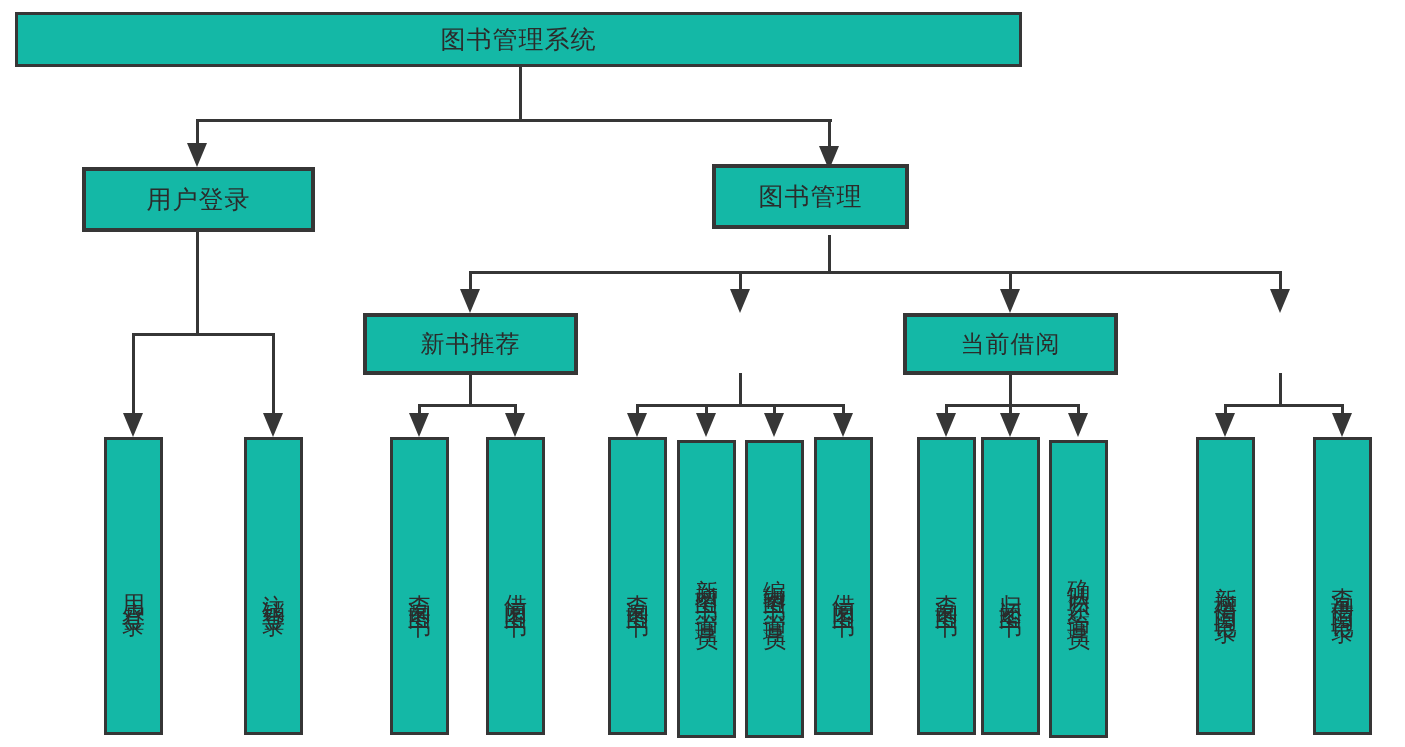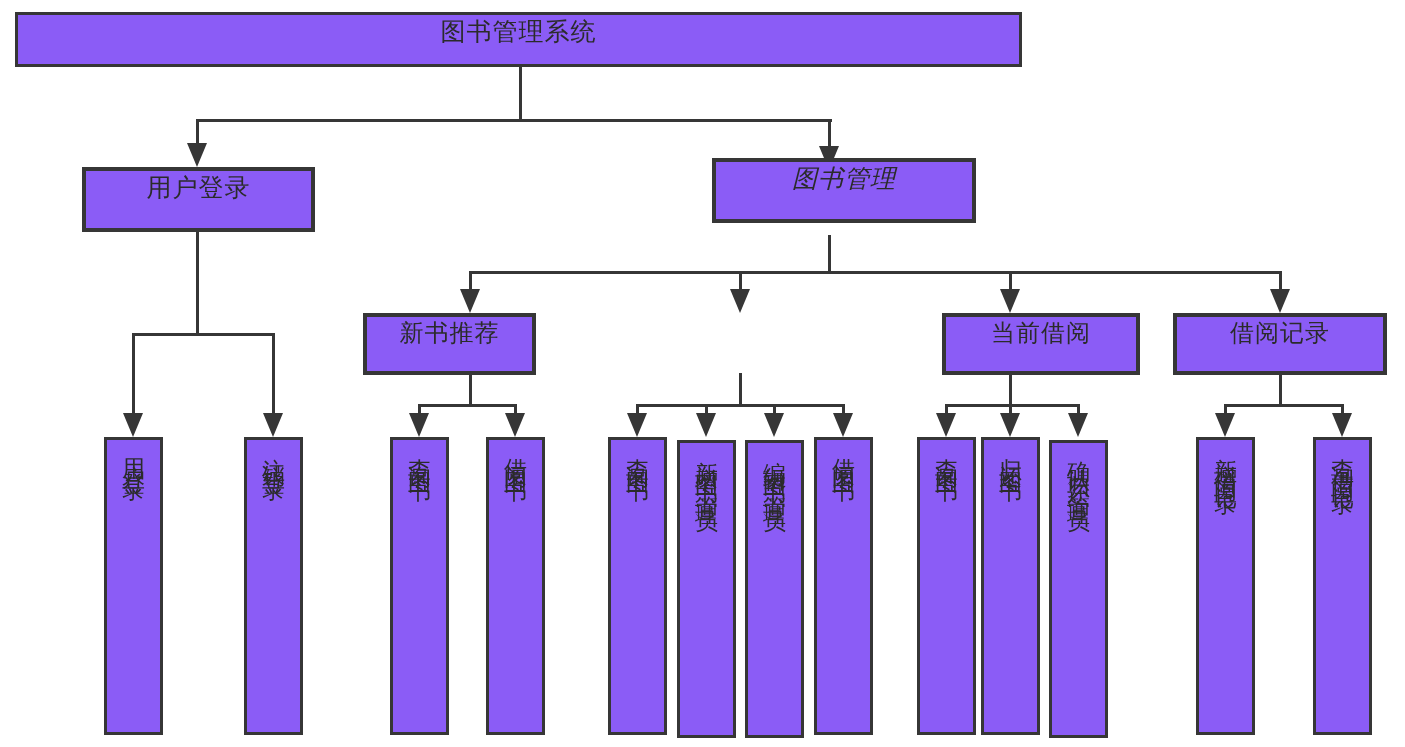--- a/index.html
+++ b/index.html
@@ -15,22 +15,22 @@
     font-family:"Liberation Sans","DejaVu Sans",sans-serif;
     overflow:hidden;
   }
   .canvas{position:relative;width:1405px;height:747px;}
 
   
   .box{
     position:absolute;
     box-sizing:border-box;
     border:3px solid var(--line);
-    background:#8b5cf6;
-    display:flex;justify-content:center;
+    background:#14b8a6;
+    display:flex;align-items:center;justify-content:center;
     color:var(--text);
   }
   .b4{border-width:4px;}
   .hlabel{font-size:25px;letter-spacing:1px;}
   .l3 .hlabel{font-size:24px;}
   .leaf{top:437px;height:298px;width:59px;}
   .leaf .vlabel{
     writing-mode:vertical-rl;
     text-orientation:mixed;
     font-size:23px;
@@ -131,32 +131,29 @@
   <div class="arr" style="left:1332px;top:413px;"></div>
 
   <div class="box" style="left:15px;top:12px;width:1007px;height:55px;">
     <span class="hlabel">图书管理系统</span>
   </div>
 
   <div class="box b4" style="left:82px;top:167px;width:233px;height:65px;">
     <span class="hlabel">用户登录</span>
   </div>
 
-  <div class="box b4" style="left:712px;top:158px;width:264px;height:65px;font-style:italic;">
+  <div class="box b4" style="left:712px;top:164px;width:197px;height:65px;">
     <span class="hlabel">图书管理</span>
   </div>
 
-  <div class="box b4 l3" style="left:363px;top:313px;width:173px;height:62px;">
+  <div class="box b4 l3" style="left:363px;top:313px;width:215px;height:62px;">
     <span class="hlabel">新书推荐</span>
   </div>
-  <div class="box b4 l3" style="left:942px;top:313px;width:198px;height:62px;">
+  <div class="box b4 l3" style="left:903px;top:313px;width:215px;height:62px;">
     <span class="hlabel">当前借阅</span>
-  </div>
-  <div class="box b4 l3" style="left:1173px;top:313px;width:214px;height:62px;">
-    <span class="hlabel">借阅记录</span>
   </div>
 
   <div class="box leaf" style="left:104px;">
     <span class="vlabel">用户登录</span>
   </div>
   <div class="box leaf" style="left:244px;">
     <span class="vlabel">注销登录</span>
   </div>
 
   <div class="box leaf" style="left:390px;">

